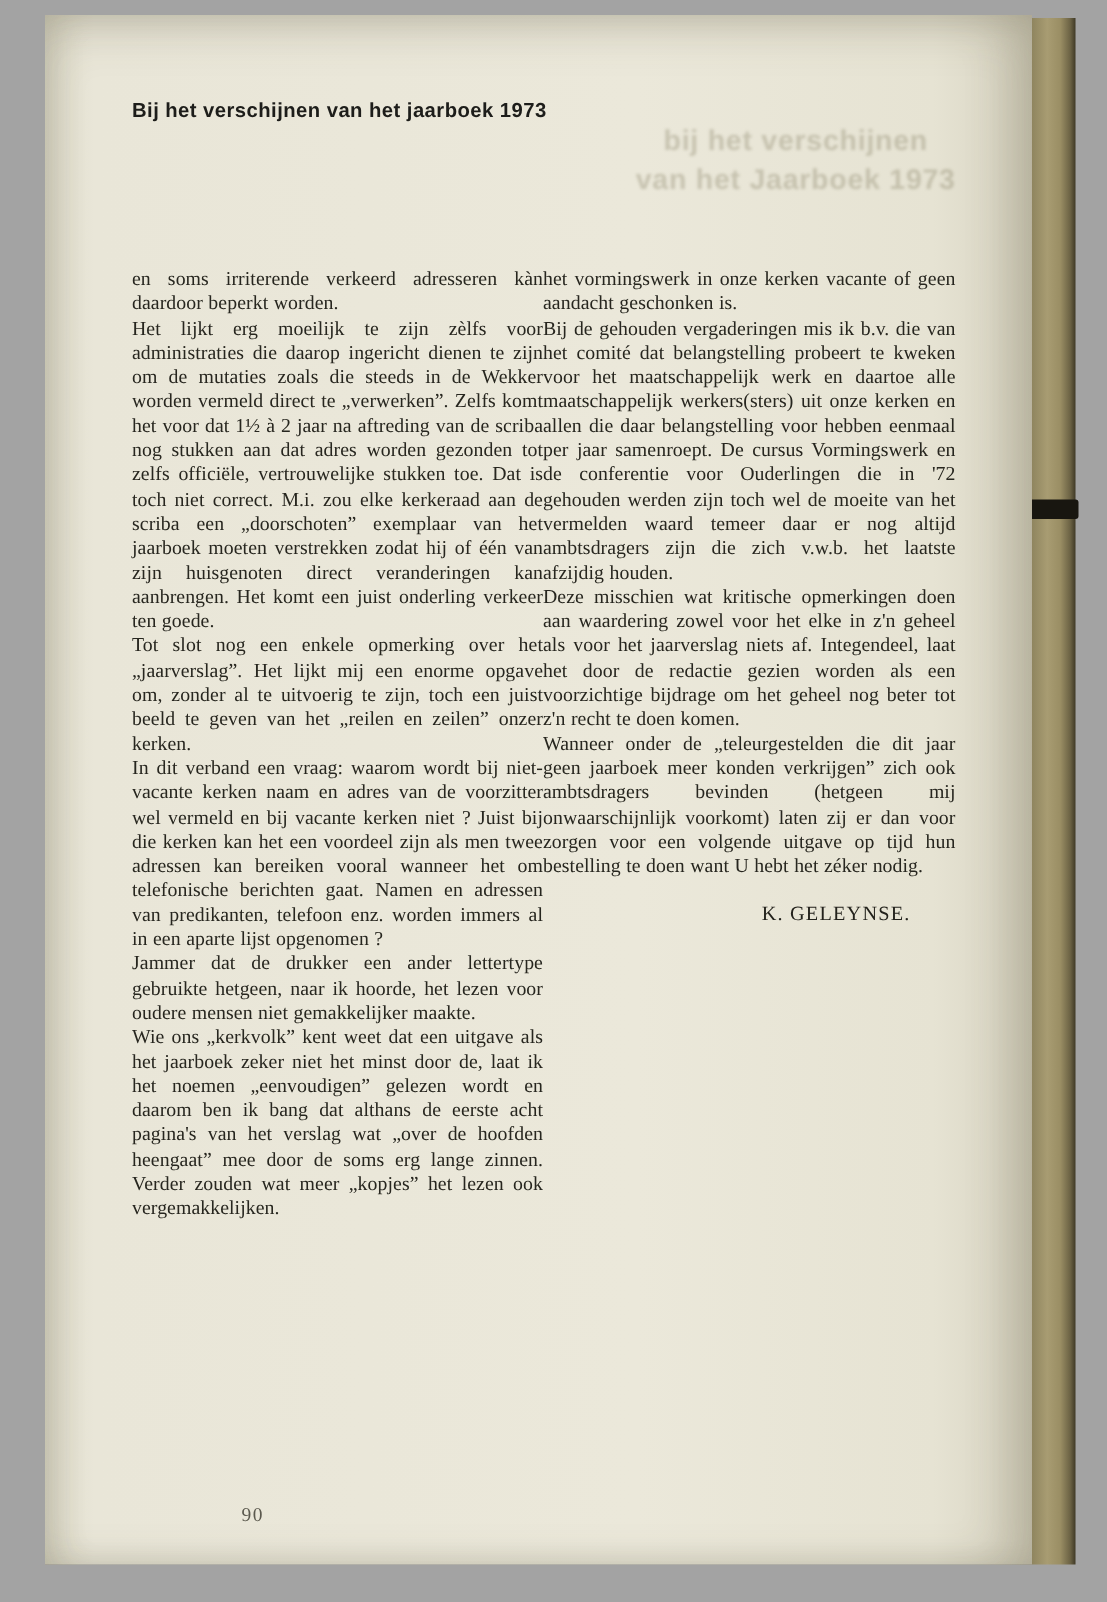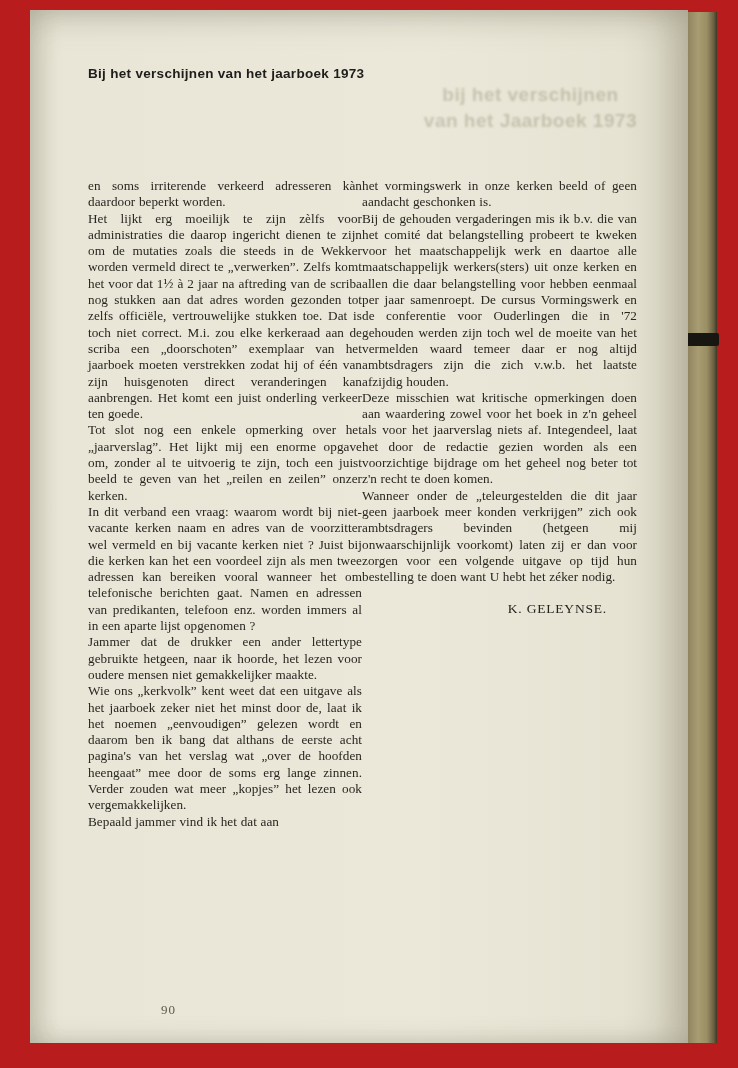--- a/index.html
+++ b/index.html
@@ -5,21 +5,21 @@
   * { margin:0; padding:0; box-sizing:border-box; }
   html,body { width:738px; height:1068px; }
   body {
     position:relative;
     overflow:hidden;
     background:#0b0b0b;
     font-family:"Liberation Serif","DejaVu Serif",serif;
   }
   .scan-frame {
     position:absolute; inset:0;
-    background:#b91c1c;
+    background:#a3a3a3;
   }
   .paper {
     position:absolute; left:30px; top:10px; width:658px; height:1033px;
     background:linear-gradient(90deg,#dfdccb 0%,#e9e6d8 5%,#ebe8da 60%,#e6e3d3 90%,#d6d2c0 100%);
     box-shadow:inset 0 14px 30px rgba(90,82,58,0.12), inset -18px 0 28px rgba(90,82,58,0.18), inset 10px 0 18px rgba(60,55,40,0.10);
   }
   .page-edge {
     position:absolute; left:688px; top:12px; width:29px; height:1031px;
     background:linear-gradient(90deg,#8f855f 0%,#a89c72 35%,#9a8e64 65%,#6b6244 88%,#3f3926 100%);
   }
@@ -87,27 +87,26 @@
     <h1 class="title">Bij het verschijnen van het jaarboek 1973</h1>
 
     <div class="columns">
       <div class="col left">
           <p>en soms irriterende verkeerd adresseren kàn daardoor beperkt worden.</p>
           <p>Het lijkt erg moeilijk te zijn zèlfs voor administraties die daarop ingericht dienen te zijn om de mutaties zoals die steeds in de Wekker worden vermeld direct te „verwerken”. Zelfs komt het voor dat 1½ à 2 jaar na aftreding van de scriba nog stukken aan dat adres worden gezonden tot zelfs officiële, vertrouwelijke stukken toe. Dat is toch niet correct. M.i. zou elke kerkeraad aan de scriba een „doorschoten” exemplaar van het jaarboek moeten verstrekken zodat hij of één van zijn huisgenoten direct veranderingen kan aanbrengen. Het komt een juist onderling verkeer ten goede.</p>
           <p>Tot slot nog een enkele opmerking over het „jaarverslag”. Het lijkt mij een enorme opgave om, zonder al te uitvoerig te zijn, toch een juist beeld te geven van het „reilen en zeilen” onzer kerken.</p>
           <p>In dit verband een vraag: waarom wordt bij niet-vacante kerken naam en adres van de voorzitter wel vermeld en bij vacante kerken niet ? Juist bij die kerken kan het een voordeel zijn als men twee adressen kan bereiken vooral wanneer het om telefonische berichten gaat. Namen en adressen van predikanten, telefoon enz. worden immers al in een aparte lijst opgenomen ?</p>
           <p>Jammer dat de drukker een ander lettertype gebruikte hetgeen, naar ik hoorde, het lezen voor oudere mensen niet gemakkelijker maakte.</p>
           <p>Wie ons „kerkvolk” kent weet dat een uitgave als het jaarboek zeker niet het minst door de, laat ik het noemen „eenvoudigen” gelezen wordt en daarom ben ik bang dat althans de eerste acht pagina's van het verslag wat „over de hoofden heengaat” mee door de soms erg lange zinnen. Verder zouden wat meer „kopjes” het lezen ook vergemakkelijken.</p>
-          <p>Bepaald jammer vind ik het dat aan</p>
         </div>
       <div class="col right">
         <div>
-            <p>het vormingswerk in onze kerken beeld of geen aandacht geschonken is.</p>
+            <p>het vormingswerk in onze kerken vacante of geen aandacht geschonken is.</p>
             <p>Bij de gehouden vergaderingen mis ik b.v. die van het comité dat belangstelling probeert te kweken voor het maatschappelijk werk en daartoe alle maatschappelijk werkers(sters) uit onze kerken en allen die daar belangstelling voor hebben eenmaal per jaar samenroept. De cursus Vormingswerk en de conferentie voor Ouderlingen die in '72 gehouden werden zijn toch wel de moeite van het vermelden waard temeer daar er nog altijd ambtsdragers zijn die zich v.w.b. het laatste afzijdig houden.</p>
-            <p>Deze misschien wat kritische opmerkingen doen aan waardering zowel voor het boek in z'n geheel als voor het jaarverslag niets af. Integendeel, laat het door de redactie gezien worden als een voorzichtige bijdrage om het geheel nog beter tot z'n recht te doen komen.</p>
+            <p>Deze misschien wat kritische opmerkingen doen aan waardering zowel voor het elke in z'n geheel als voor het jaarverslag niets af. Integendeel, laat het door de redactie gezien worden als een voorzichtige bijdrage om het geheel nog beter tot z'n recht te doen komen.</p>
             <p>Wanneer onder de „teleurgestelden die dit jaar geen jaarboek meer konden verkrijgen” zich ook ambtsdragers bevinden (hetgeen mij onwaarschijnlijk voorkomt) laten zij er dan voor zorgen voor een volgende uitgave op tijd hun bestelling te doen want U hebt het zéker nodig.</p>
           </div>
         <div class="signature">K. GELEYNSE.</div>
       </div>
     </div>
 
     <div class="pagenum">90</div>
 
   </div>
 </div>

